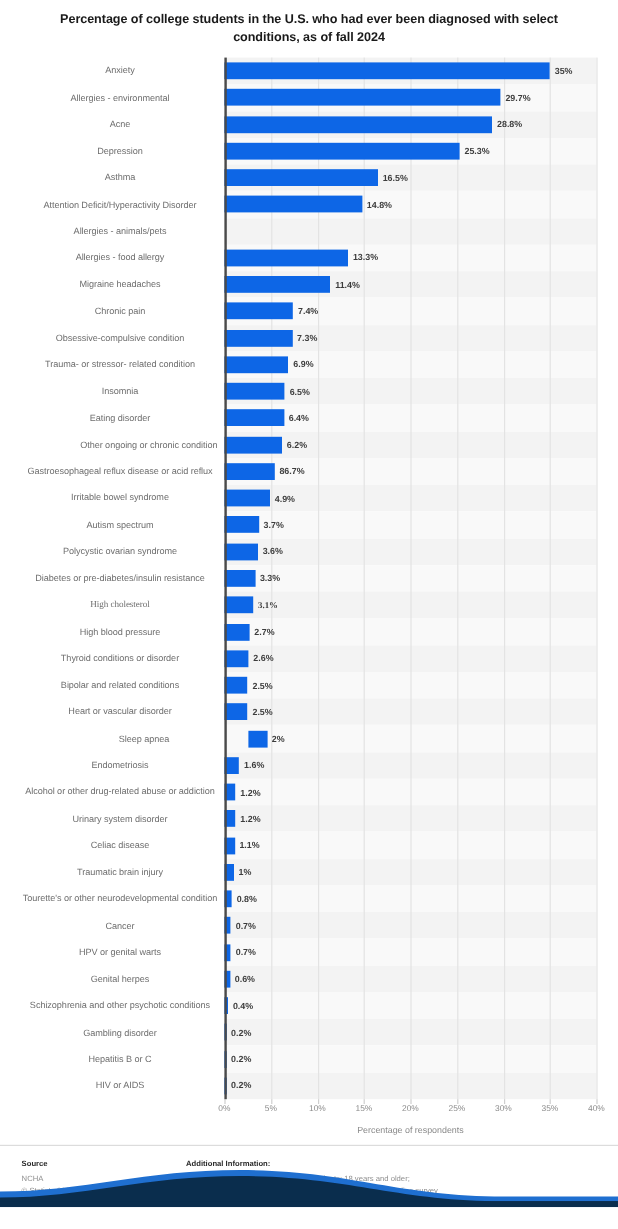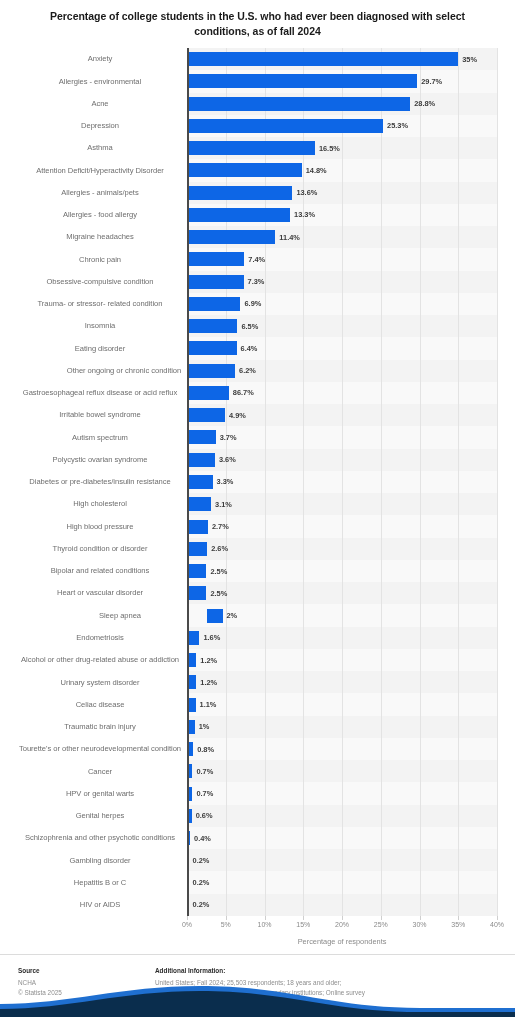--- a/index.html
+++ b/index.html
@@ -164,21 +164,21 @@
     display: block;
     margin-bottom: 2px;
     font-size: 6.4px;
   }
   #foot-source { left: 18px; }
   #foot-info   { left: 155px; width: 250px; }
 
   #logo-bar {
     position: absolute;
     left: 0;
-    bottom: 7px;
+    bottom: 18px;
     width: 515px;
     height: 39px;
     overflow: hidden;
   }
   #logo-bar svg { display: block; }
   #logo-text {
     position: absolute;
     right: 38px;
     bottom: 8px;
     color: #ffffff;
@@ -294,24 +294,20 @@
       </div>
       <div class="row" style="top: 111.282px; height: 22.2564px;">
         <div class="cat-label">Attention Deficit/Hyperactivity Disorder</div>
         <div class="bar-wrap">
           <div class="bar" style="width: 114.7px; background: rgb(13, 102, 230); height: 14px;"></div>
           <div class="bar-value">14.8%</div>
         </div>
       </div>
       <div class="row" style="top: 133.538px; height: 22.2564px;">
         <div class="cat-label">Allergies - animals/pets</div>
-        <div class="bar-wrap">
-          <div class="bar" style="width: 105.4px; background: rgb(13, 102, 230); height: 14px;"></div>
-          <div class="bar-value">13.6%</div>
-        </div>
       </div>
       <div class="row" style="top: 155.795px; height: 22.2564px;">
         <div class="cat-label">Allergies - food allergy</div>
         <div class="bar-wrap">
           <div class="bar" style="width: 103.075px; background: rgb(13, 102, 230); height: 14px;"></div>
           <div class="bar-value">13.3%</div>
         </div>
       </div>
       <div class="row" style="top: 178.051px; height: 22.2564px;">
         <div class="cat-label">Migraine headaches</div>
@@ -390,36 +386,36 @@
           <div class="bar-value">3.6%</div>
         </div>
       </div>
       <div class="row" style="top: 422.872px; height: 22.2564px;">
         <div class="cat-label">Diabetes or pre-diabetes/insulin resistance</div>
         <div class="bar-wrap">
           <div class="bar" style="width: 25.575px; background: rgb(13, 102, 230); height: 14px;"></div>
           <div class="bar-value">3.3%</div>
         </div>
       </div>
-      <div class="row" style="top: 445.128px; height: 22.2564px;">
+      <div class="row" style="top: 445.128px; height: 22.2564px; font-family: Liberation Serif, serif;">
         <div class="cat-label">High cholesterol</div>
         <div class="bar-wrap">
           <div class="bar" style="width: 24.025px; background: rgb(13, 102, 230); height: 14px;"></div>
           <div class="bar-value">3.1%</div>
         </div>
       </div>
       <div class="row" style="top: 467.385px; height: 22.2564px;">
         <div class="cat-label">High blood pressure</div>
         <div class="bar-wrap">
           <div class="bar" style="width: 20.925px; background: rgb(13, 102, 230); height: 14px;"></div>
           <div class="bar-value">2.7%</div>
         </div>
       </div>
       <div class="row" style="top: 489.641px; height: 22.2564px;">
-        <div class="cat-label">Thyroid condition or disorder</div>
+        <div class="cat-label">Thyroid conditions or disorder</div>
         <div class="bar-wrap">
           <div class="bar" style="width: 20.15px; background: rgb(13, 102, 230); height: 14px;"></div>
           <div class="bar-value">2.6%</div>
         </div>
       </div>
       <div class="row" style="top: 511.897px; height: 22.2564px;">
         <div class="cat-label">Bipolar and related conditions</div>
         <div class="bar-wrap">
           <div class="bar" style="width: 19.375px; background: rgb(13, 102, 230); height: 14px;"></div>
           <div class="bar-value">2.5%</div>

